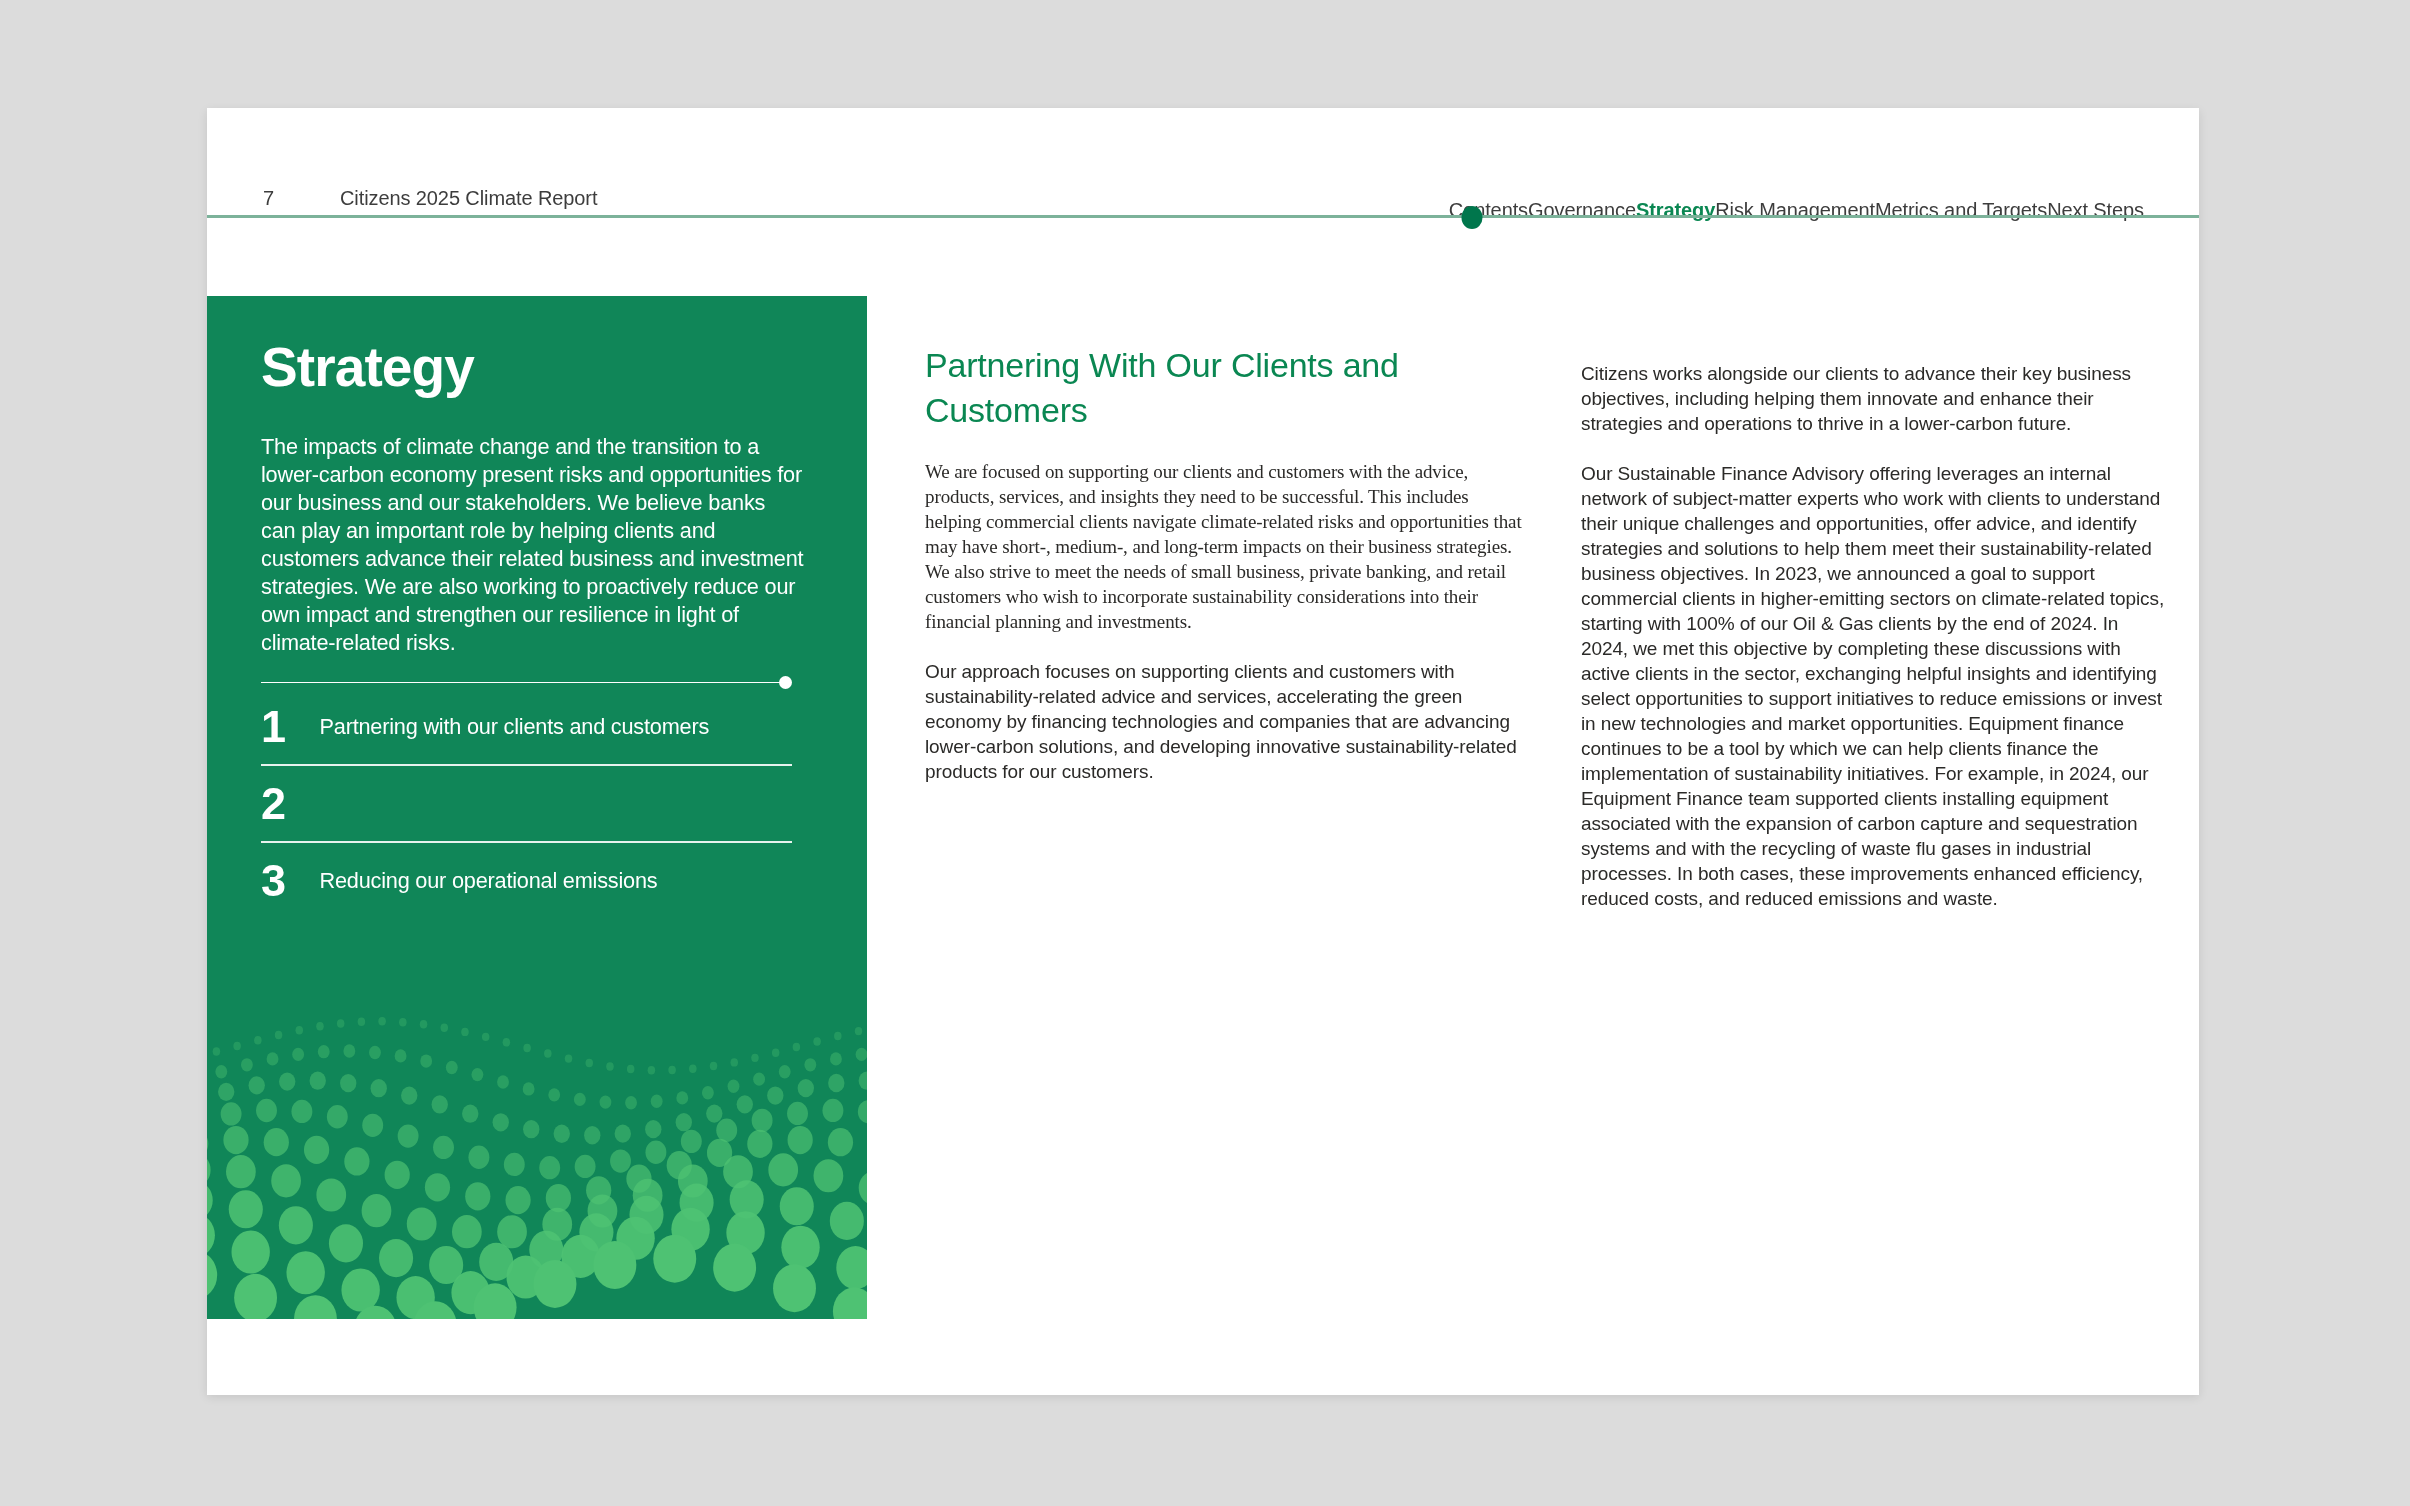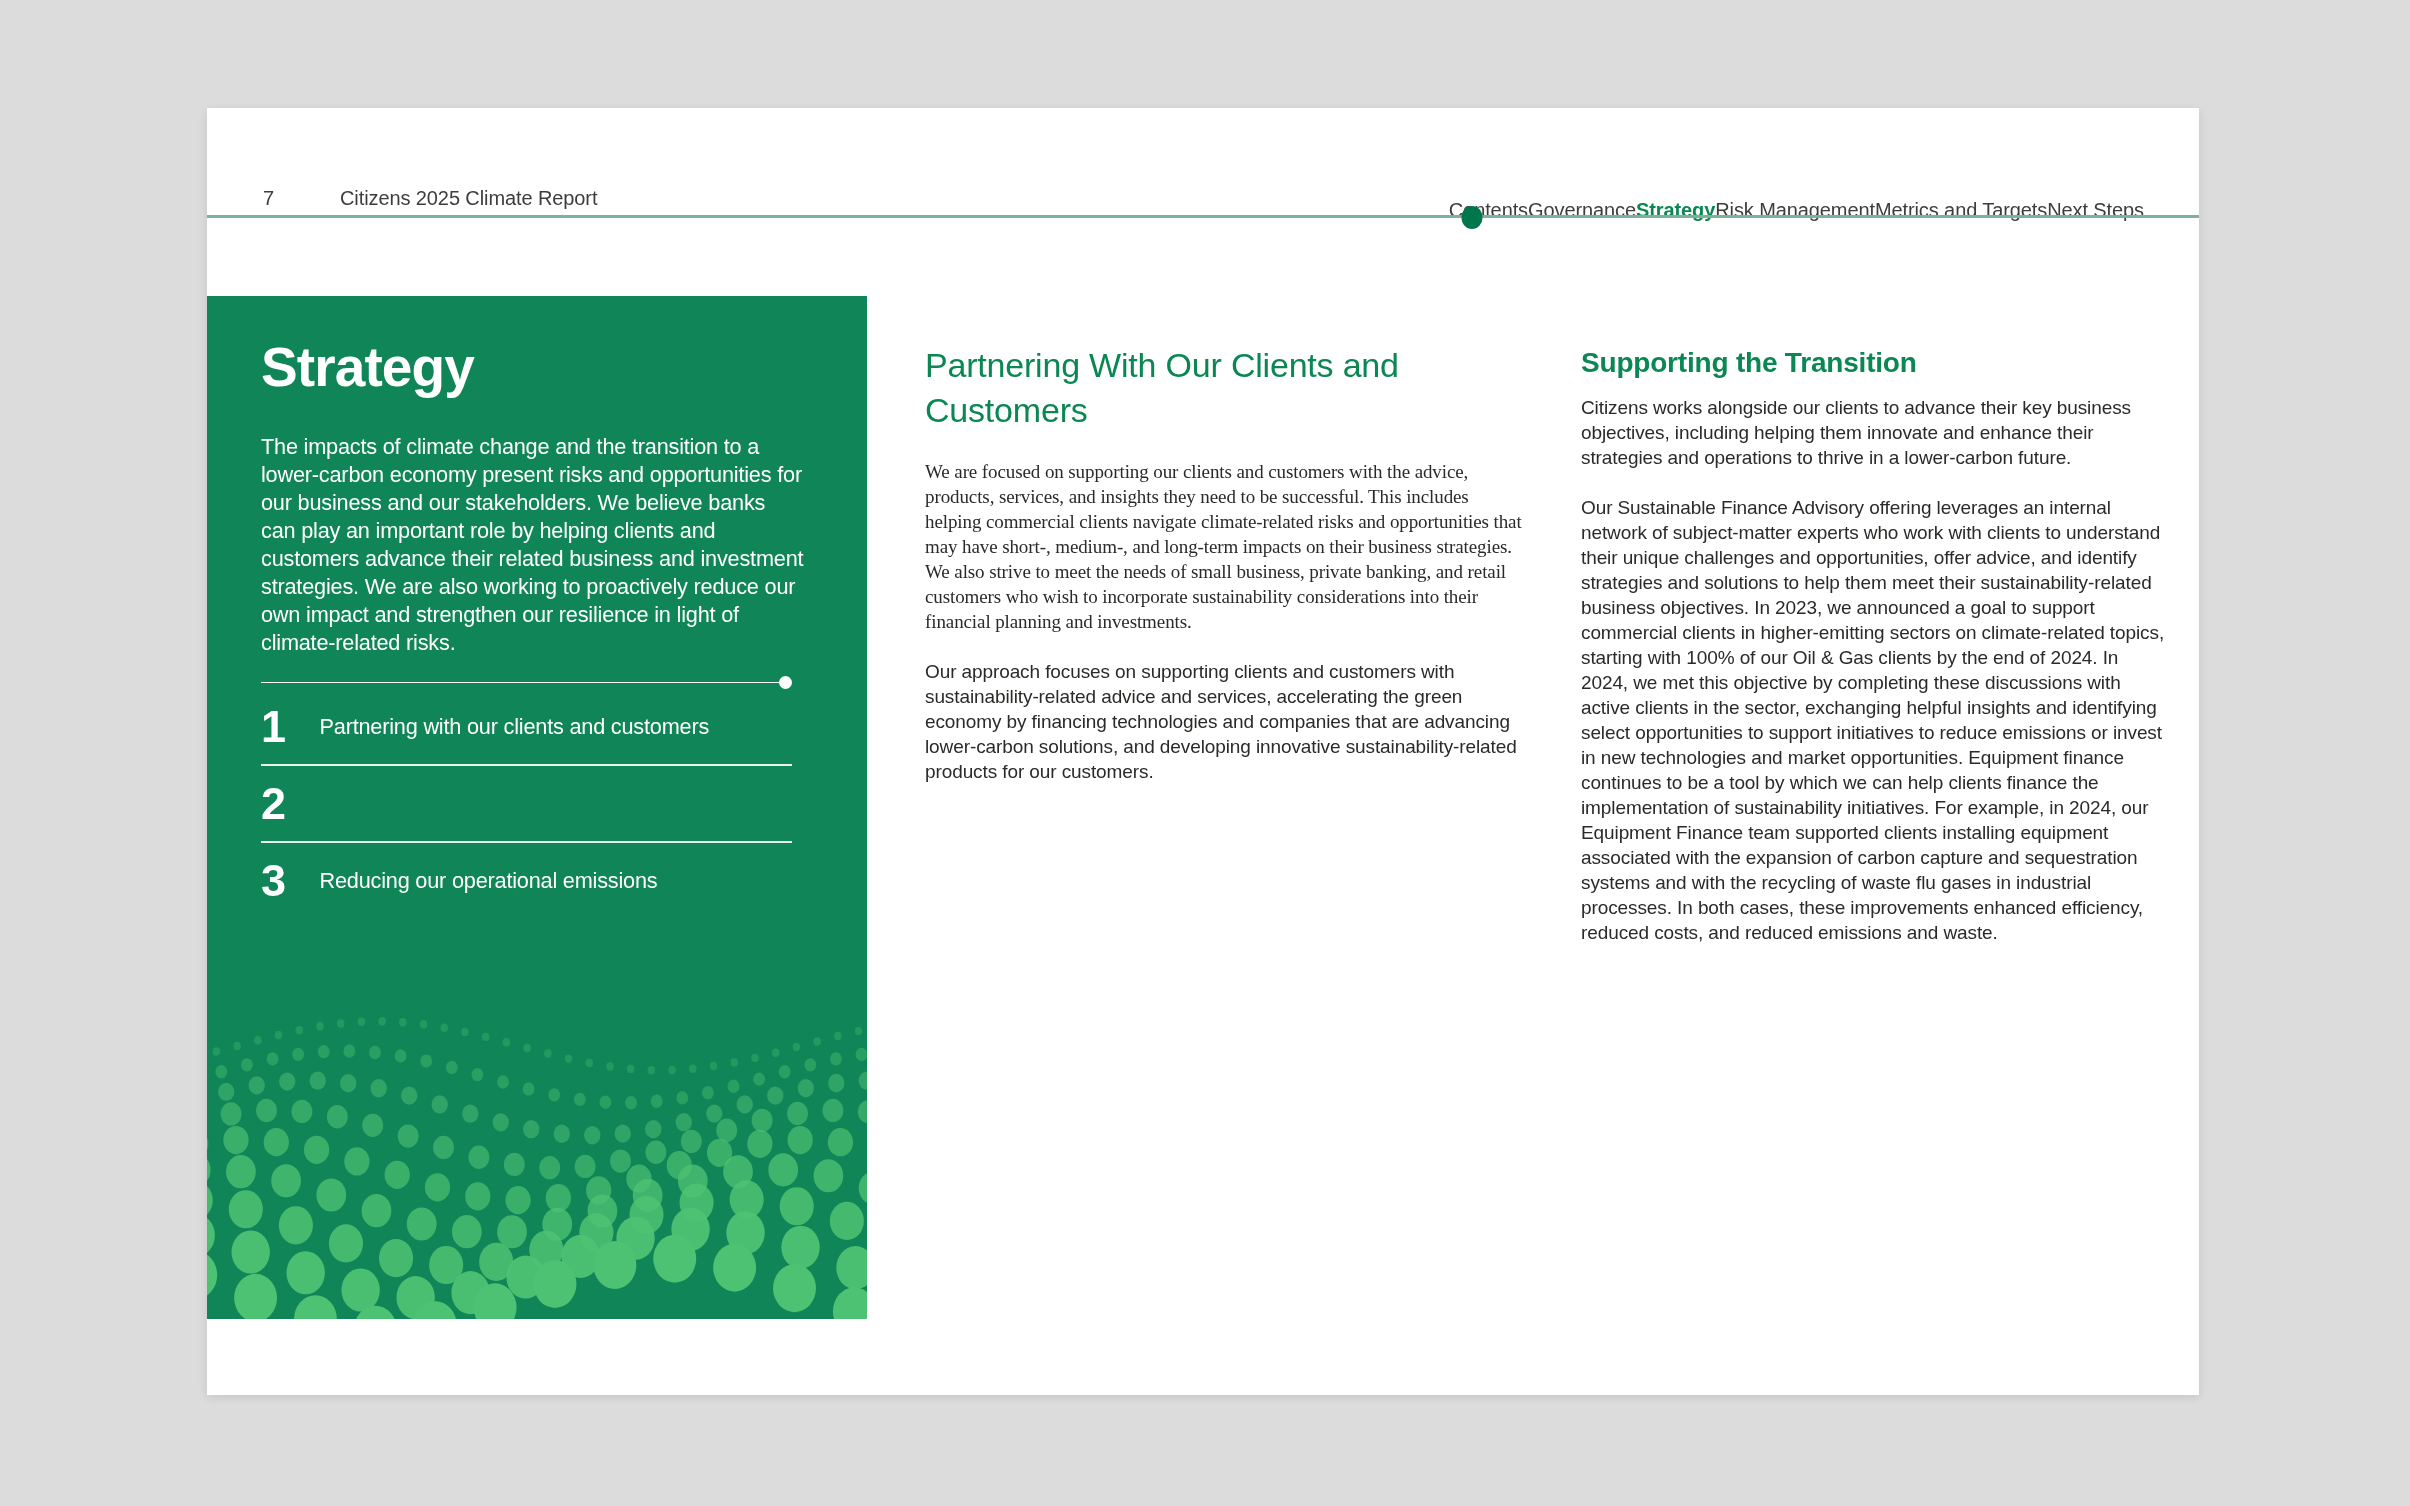--- a/index.html
+++ b/index.html
@@ -326,20 +326,19 @@
         </svg>
     </div>
 
     <div class="col col1">
       <h2>Partnering With Our Clients and Customers</h2>
       <p class="first">We are focused on supporting our clients and customers with the advice, products, services, and insights they need to be successful. This includes helping commercial clients navigate climate-related risks and opportunities that may have short-, medium-, and long-term impacts on their business strategies. We also strive to meet the needs of small business, private banking, and retail customers who wish to incorporate sustainability considerations into their financial planning and investments.</p>
       <p>Our approach focuses on supporting clients and customers with sustainability-related advice and services, accelerating the green economy by financing technologies and companies that are advancing lower-carbon solutions, and developing innovative sustainability-related products for our customers.</p>
     </div>
 
     <div class="col col2">
-      <h3>Supporting the Transition</h3>
       <p class="first">Citizens works alongside our clients to advance their key business objectives, including helping them innovate and enhance their strategies and operations to thrive in a lower-carbon future.</p>
       <p>Our Sustainable Finance Advisory offering leverages an internal network of subject-matter experts who work with clients to understand their unique challenges and opportunities, offer advice, and identify strategies and solutions to help them meet their sustainability-related business objectives. In 2023, we announced a goal to support commercial clients in higher-emitting sectors on climate-related topics, starting with 100% of our Oil &amp; Gas clients by the end of 2024. In 2024, we met this objective by completing these discussions with active clients in the sector, exchanging helpful insights and identifying select opportunities to support initiatives to reduce emissions or invest in new technologies and market opportunities. Equipment finance continues to be a tool by which we can help clients finance the implementation of sustainability initiatives. For example, in 2024, our Equipment Finance team supported clients installing equipment associated with the expansion of carbon capture and sequestration systems and with the recycling of waste flu gases in industrial processes. In both cases, these improvements enhanced efficiency, reduced costs, and reduced emissions and waste.</p>
     </div>
 
   </div>
 </div>
 
 
 </body></html>

